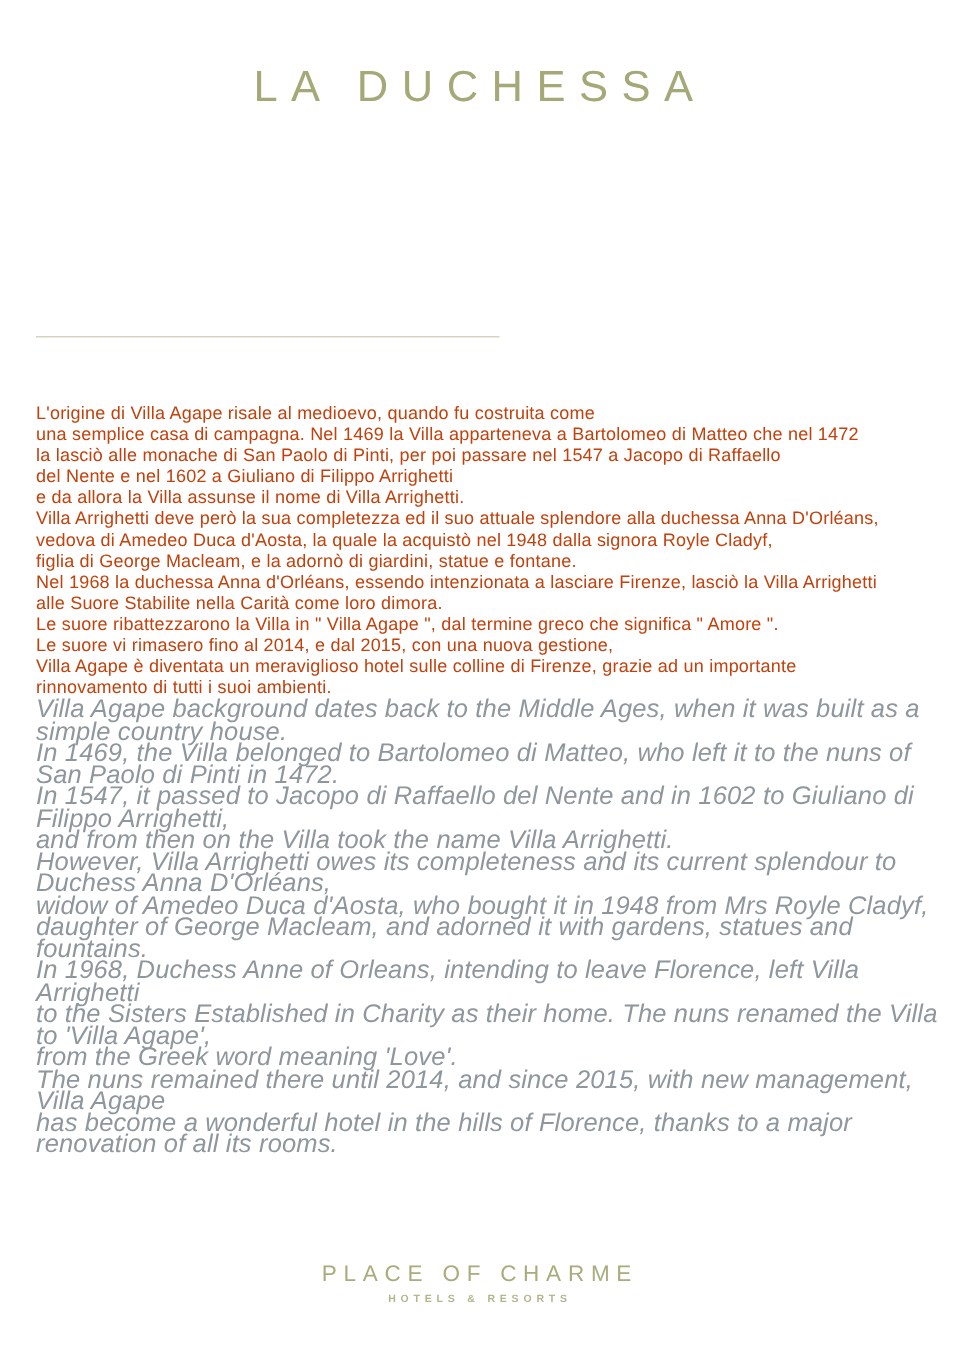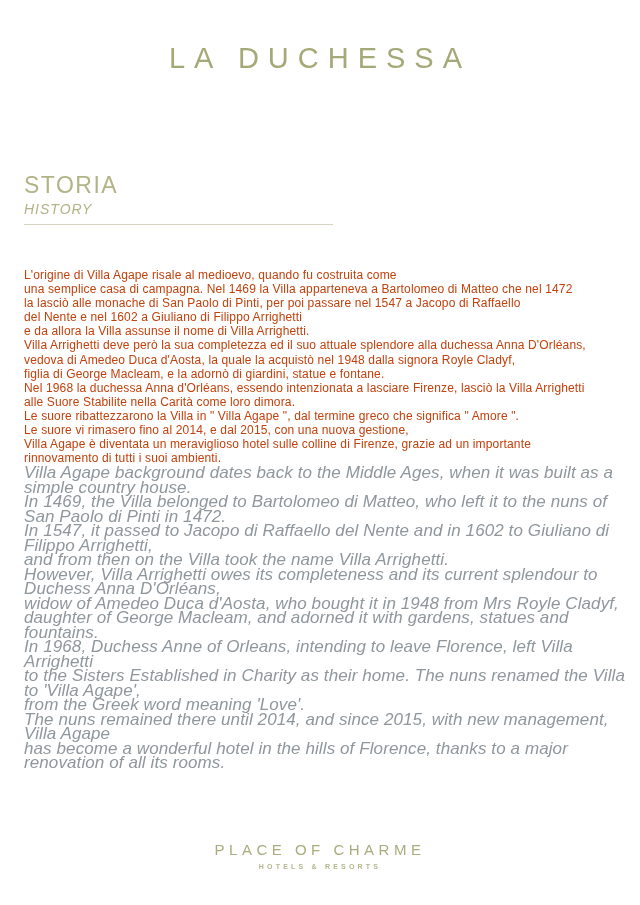--- a/index.html
+++ b/index.html
@@ -102,24 +102,20 @@
     white-space: nowrap;
   }
 </style>
 </head>
 <body>
 
 <div class="page">
 
   <h1 class="page-title">LA DUCHESSA</h1>
 
-  <div class="section-header">
-    <div class="section-heading-it">STORIA</div>
-    <div class="section-heading-en">HISTORY</div>
-  </div>
 
   <hr class="divider">
 
   <div class="paragraph-it">L'origine di Villa Agape risale al medioevo, quando fu costruita come
 una semplice casa di campagna. Nel 1469 la Villa apparteneva a Bartolomeo di Matteo che nel 1472
 la lasciò alle monache di San Paolo di Pinti, per poi passare nel 1547 a Jacopo di Raffaello
 del Nente e nel 1602 a Giuliano di Filippo Arrighetti
 e da allora la Villa assunse il nome di Villa Arrighetti.
 Villa Arrighetti deve però la sua completezza ed il suo attuale splendore alla duchessa Anna D'Orléans,
 vedova di Amedeo Duca d'Aosta, la quale la acquistò nel 1948 dalla signora Royle Cladyf,

